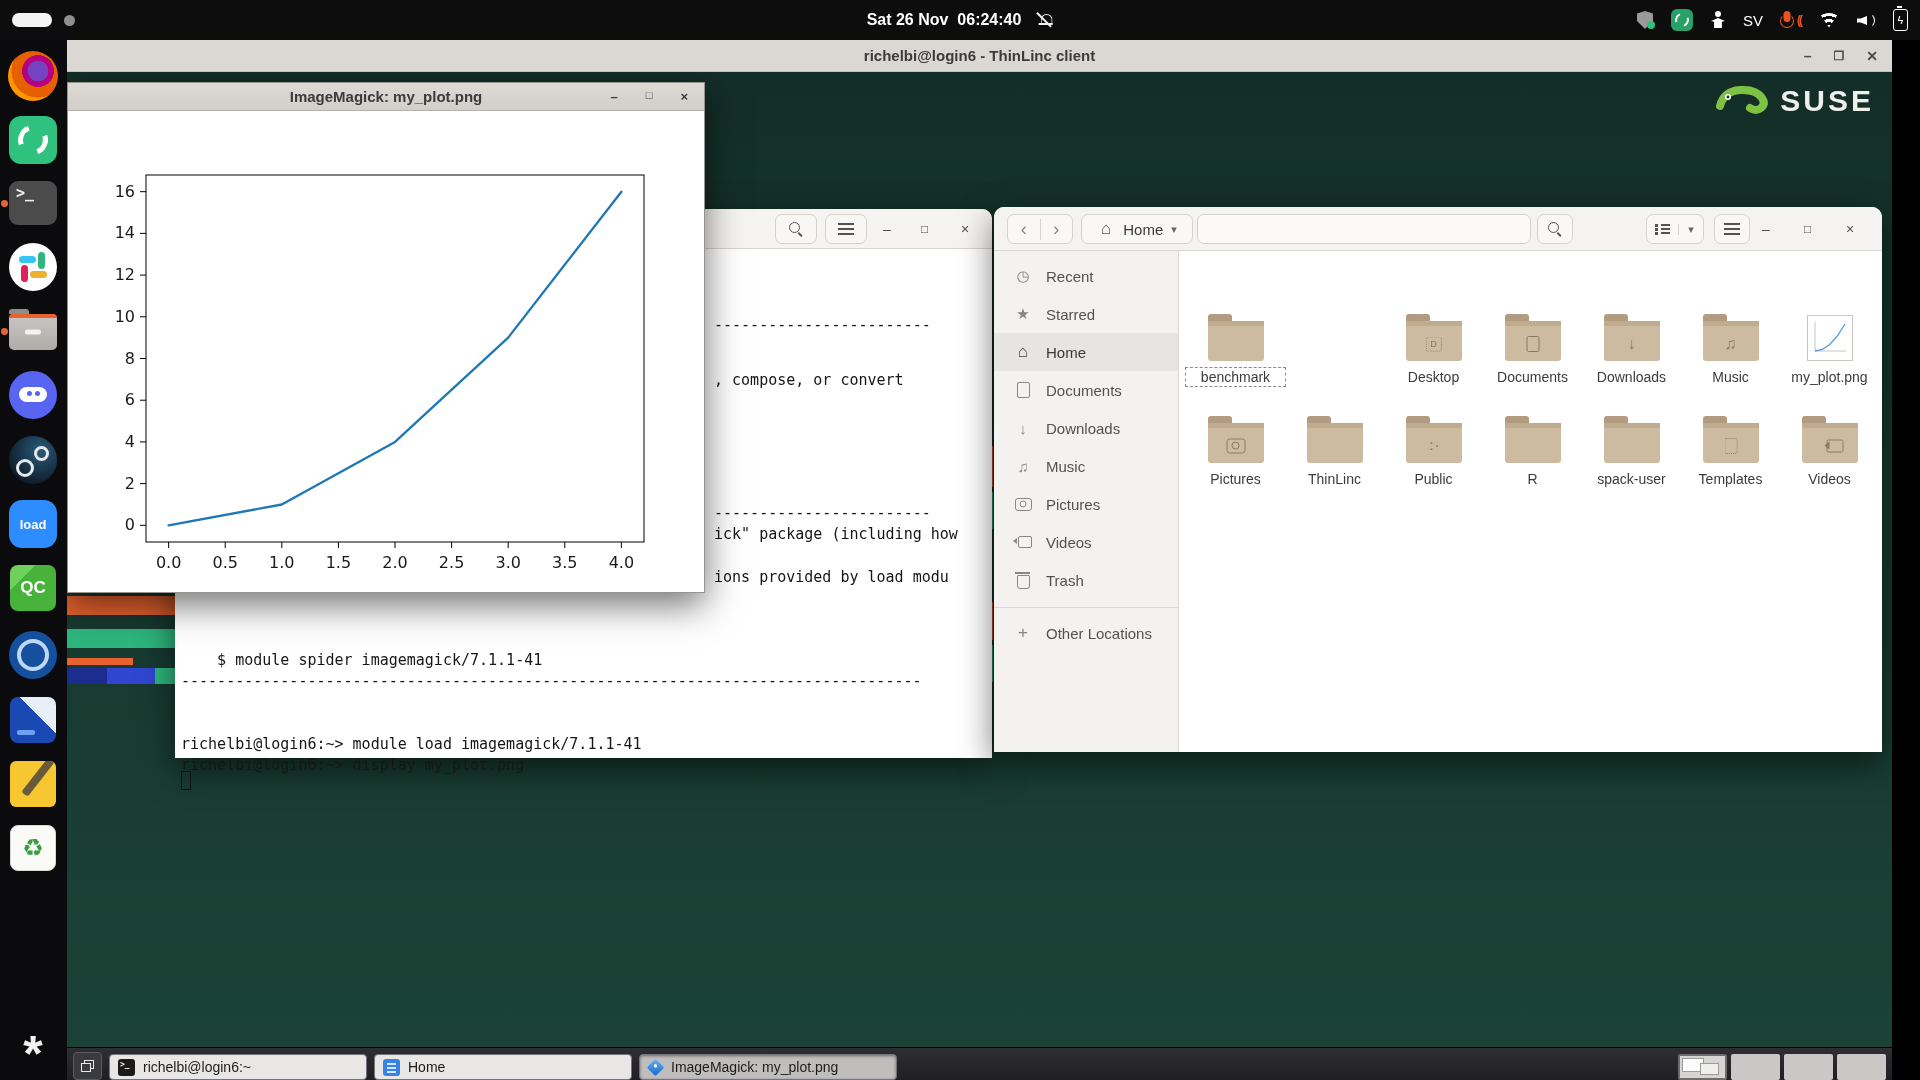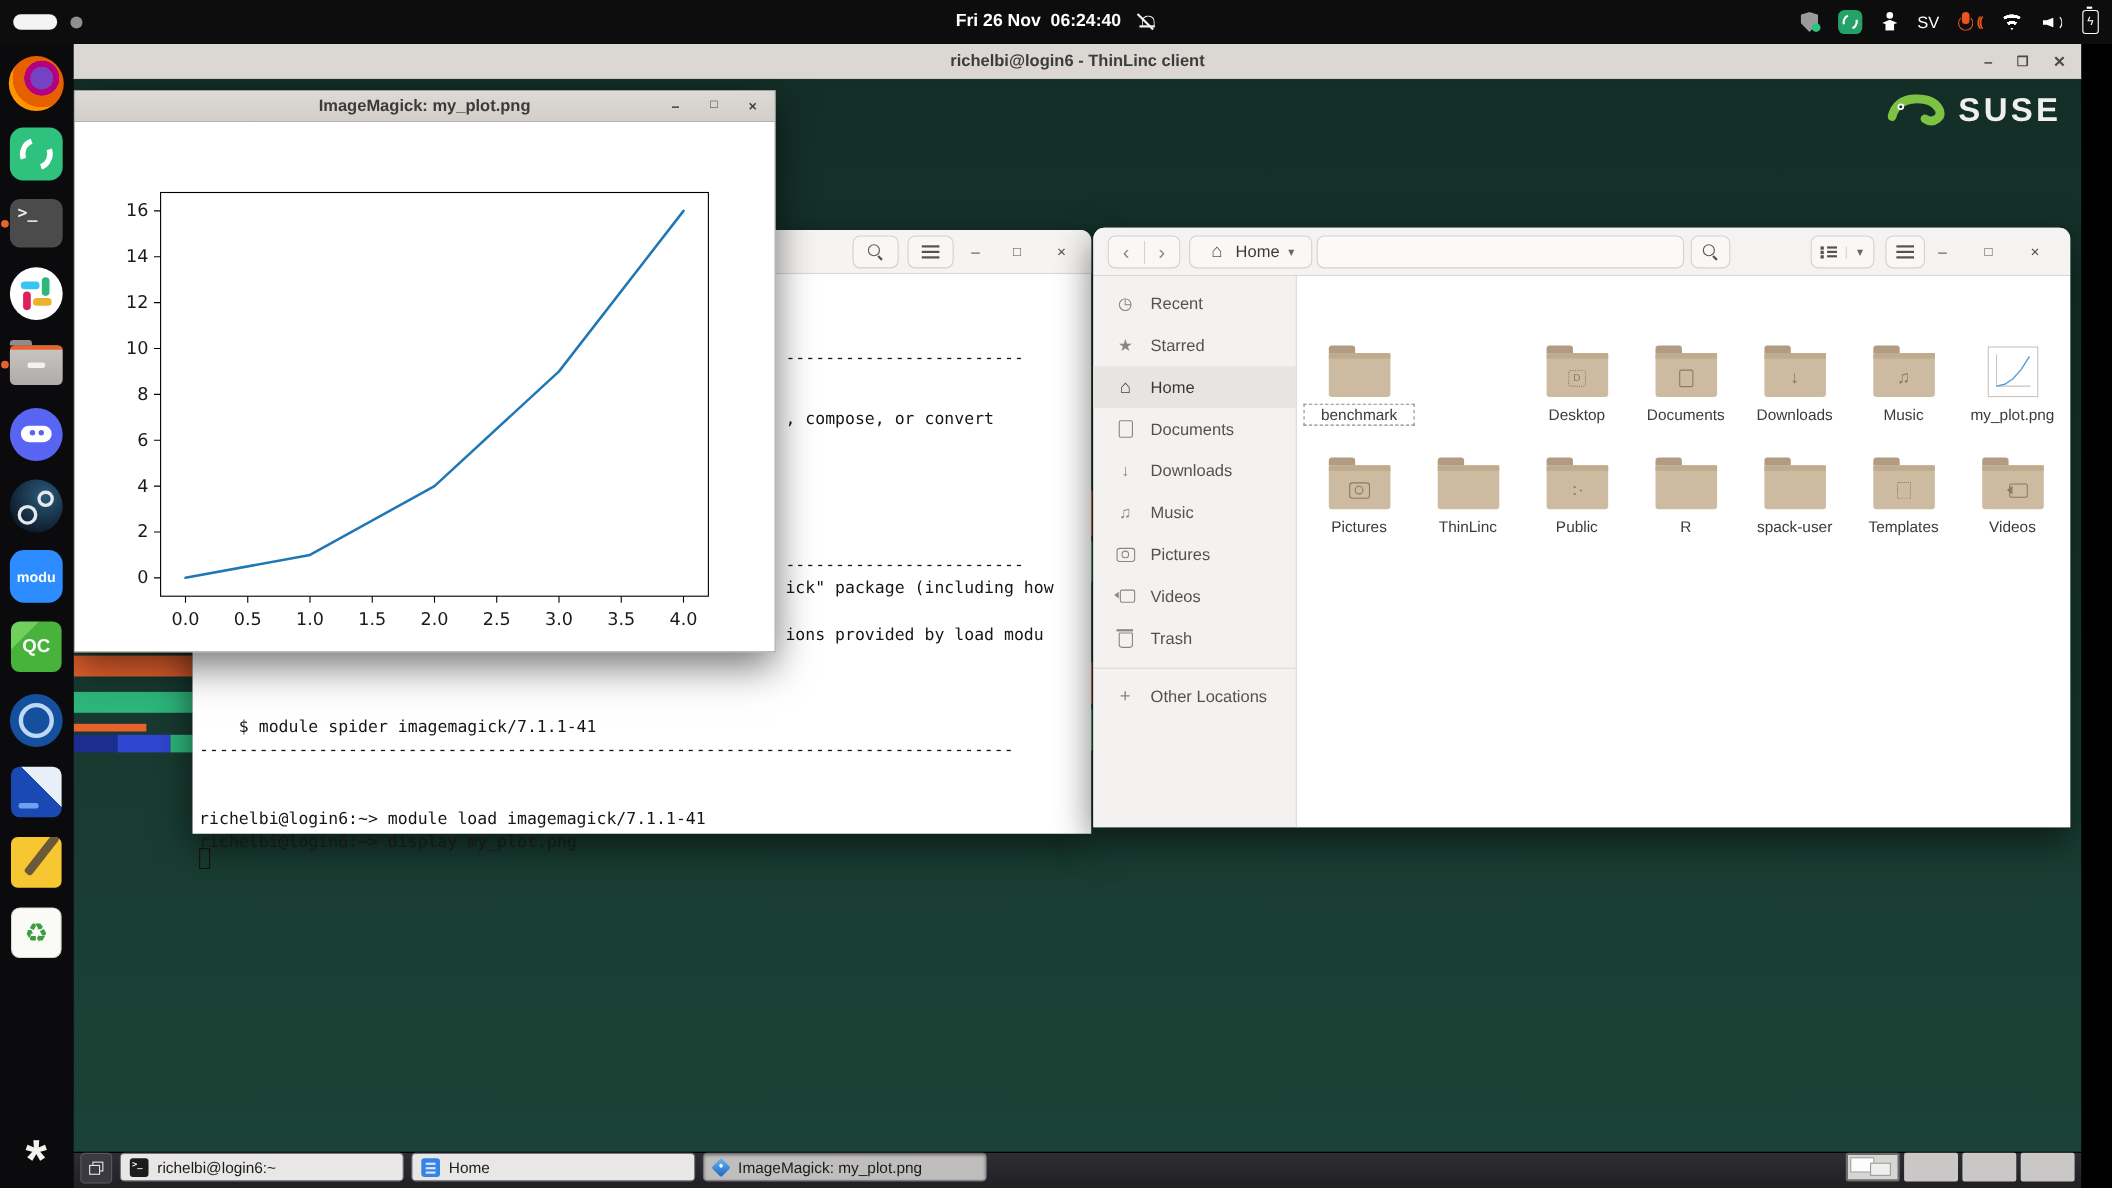--- a/index.html
+++ b/index.html
@@ -176,21 +176,21 @@
   .e-vid{width:15px;height:11px;border:1.7px solid #8F785F;border-radius:2px;margin-left:5px}
   .e-vid::before{content:"";position:absolute;left:-3px;top:50%;transform:translateY(-50%);border-right:5px solid #8F785F;border-top:4px solid transparent;border-bottom:4px solid transparent}
   .file-page{position:relative;width:38px;height:46px;background:#FBFAF8;border:1px solid #C9C5BF;border-radius:2px;clip-path:polygon(0 0,72% 0,100% 22%,100% 100%,0 100%)}
   .file-page::before{content:"";position:absolute;left:7px;right:7px;top:8px;height:22px;background:repeating-linear-gradient(#C9C5BF 0 2px,transparent 2px 6px)}
   .file-page::after{content:"";position:absolute;right:0;top:0;width:11px;height:10px;background:#DAD6D0}
   .file-img{width:46px;height:46px;background:#fff;border:1px solid #C9C5BF;box-sizing:border-box;display:flex;align-items:center;justify-content:center}
   .cell-label{margin-top:7px;font-size:14px;color:#3C3B38;line-height:1.3;word-break:break-all;padding:0 6px}
   .cell.sel .cell-label{outline:1px dashed #8A8A8A}
 
   
-  #taskbar{height:33px;background:linear-gradient(#2E2E33,#1F1F24);border-top:1px solid #000;display:flex;align-items:flex-start;gap:7px;padding:0 6px;box-sizing:border-box}
+  #taskbar{height:33px;background:linear-gradient(#2E2E33,#1F1F24);border-top:1px solid #000;display:flex;align-items:flex-end;gap:7px;padding:0 6px;box-sizing:border-box}
   .show-desk{width:27px;height:26px;background:#3A3A40;border:1px solid #5A5A61;border-radius:4px;display:flex;align-items:center;justify-content:center;cursor:pointer}
   .sd-ic{position:relative;width:13px;height:12px}
   .sd-ic::before{content:"";position:absolute;right:0;top:0;width:8px;height:7px;border:1.6px solid #E8E8E8}
   .sd-ic::after{content:"";position:absolute;left:0;bottom:0;width:8px;height:7px;border:1.6px solid #E8E8E8;background:#3A3A40}
   .task{width:258px;height:26px;background:#E8E7E5;border:1px solid #74727C;border-radius:4px;display:flex;align-items:center;gap:8px;padding:0 8px;box-sizing:border-box;font-size:14px;color:#1C1C1C;cursor:pointer;white-space:nowrap;overflow:hidden}
   .task.active{background:#BFBEBC;box-shadow:inset 0 1px 3px rgba(0,0,0,.45)}
   .ti-term{width:17px;height:17px;background:#1B1B1B;border-radius:3px;color:#fff;font-family:"DejaVu Sans Mono",monospace;font-size:8px;font-weight:700;box-sizing:border-box;padding:1px 0 0 2px;flex:0 0 auto}
   .ti-term::before{content:">_"}
   .ti-files{width:17px;height:17px;background:#3584E4;border-radius:3px;position:relative;flex:0 0 auto}
   .ti-files::before{content:"";position:absolute;left:4px;top:4px;width:9px;height:2px;background:#D6E6FA;box-shadow:0 4px 0 #D6E6FA,0 8px 0 #D6E6FA}
@@ -204,21 +204,21 @@
 </style>
 </head>
 <body>
 
 <div id="hostbar">
   <div class="hb-left">
     <span class="pill"></span>
     <span class="wdot"></span>
   </div>
   <div class="hb-center">
-    <span>Fri 26 Nov  06:24:40</span>
+    <span>Sat 26 Nov  06:24:40</span>
     <span class="bell"><i></i></span>
   </div>
   <div class="hb-right">
     <span class="shieldw">
         <span class="shield"></span>
         <span class="okdot"></span>
       </span>
     <span class="syncsq"></span>
     <span class="person"></span>
     <span style="font-size:15px">SV</span>
@@ -255,21 +255,21 @@
       </span>
     </div>
   <span class="dk-dot" style="top:288px"></span>
   <div class="dk" style="top:330px">
       <span class="ic-discord"></span>
     </div>
   <div class="dk" style="top:395px">
       <span class="ic-steam"></span>
     </div>
   <div class="dk" style="top:459px">
-      <span class="ic-zoom">modu</span>
+      <span class="ic-zoom">load</span>
     </div>
   <div class="dk" style="top:523px">
       <span class="ic-qc">QC</span>
     </div>
   <div class="dk" style="top:590px">
       <span class="ic-ring"></span>
     </div>
   <div class="dk" style="top:655px">
       <span class="ic-blueapp"></span>
     </div>

